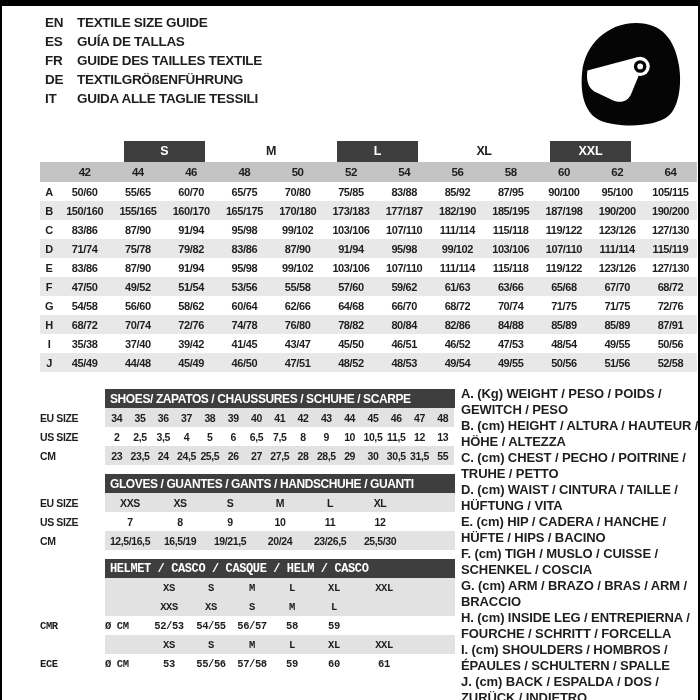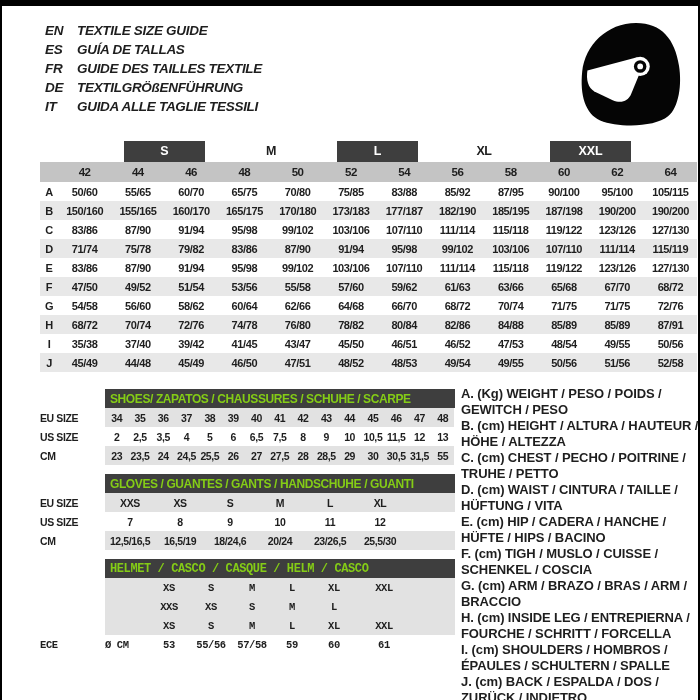--- a/index.html
+++ b/index.html
@@ -5,21 +5,21 @@
   html,body{margin:0;padding:0;}
   body{
     width:700px;height:700px;position:relative;background:#ffffff;
     font-family:"Liberation Sans",sans-serif;color:#1e1e1e;overflow:hidden;
   }
   .frame-top{position:absolute;top:0;left:0;width:700px;height:6px;background:#000;}
   .frame-left{position:absolute;top:0;left:0;width:2px;height:700px;background:#000;}
   .frame-right{position:absolute;top:0;right:0;width:2px;height:700px;background:#000;}
 
   
-  #lang{position:absolute;left:45px;top:21px;font-style:italic;}
+  #lang{position:absolute;left:45px;top:13px;}
   .lang-row{display:flex;font-weight:700;font-size:13.5px;line-height:19px;letter-spacing:-0.3px;}
   .lang-code{width:32px;flex:none;}
 
   .helmet-icon{position:absolute;left:570px;top:16px;width:116px;height:116px;}
 
   table{border-collapse:collapse;table-layout:fixed;}
   td{padding:0;margin:0;text-align:center;font-weight:700;white-space:nowrap;}
 
   
   #size-table{position:absolute;left:40px;top:141px;width:657px;font-size:11px;}
@@ -28,21 +28,21 @@
   .band-block{background:#3e3e3e;color:#fff;margin:0 13px;height:21px;line-height:21px;font-size:12.5px;letter-spacing:0;}
   .band-plain{line-height:21px;font-size:12.5px;}
   #size-table tr.num-row td{height:20px;background:#c4c4c4;font-size:11.5px;}
   #size-table tr.stripe td{background:#e8e8e8;}
 
   
   .section{position:absolute;left:40px;width:415px;}
   #shoes{top:389px;} #gloves{top:474px;} #helmet{top:559px;font-family:Liberation Mono, monospace;}
   .section table{width:415px;font-size:10.5px;}
   .section td{height:19px;letter-spacing:-0.4px;}
-  .sec-title{background:#3e3e3e;color:#84cc16;text-align:left;padding-left:5px;height:18px !important;
+  .sec-title{background:#3e3e3e;color:#ffffff;text-align:left;padding-left:5px;height:18px !important;
              font-size:12px;letter-spacing:-0.2px;}
   .lbl{text-align:left;font-size:10.5px;letter-spacing:-0.2px;}
   td.gray{background:#e2e2e2;}
 
   
   #legend{position:absolute;left:461px;top:386px;width:238px;}
   .legend-item{font-weight:700;font-size:13px;line-height:16px;letter-spacing:-0.1px;}
 </style>
 </head>
 <body>
@@ -403,21 +403,21 @@
           <td>9</td>
           <td>10</td>
           <td>11</td>
           <td>12</td>
           <td></td>
         </tr>
         <tr>
           <td class="lbl">CM</td>
           <td class="gray">12,5/16,5</td>
           <td class="gray">16,5/19</td>
-          <td class="gray">18/24,6</td>
+          <td class="gray">19/21,5</td>
           <td class="gray">20/24</td>
           <td class="gray">23/26,5</td>
           <td class="gray">25,5/30</td>
           <td class="gray"></td>
         </tr>
       </tbody>
     </table>
   </div>
 <div class="section" id="helmet">
     <table>
@@ -453,20 +453,31 @@
           <td class="gray"></td>
           <td class="gray">XXS</td>
           <td class="gray">XS</td>
           <td class="gray">S</td>
           <td class="gray">M</td>
           <td class="gray">L</td>
           <td class="gray"></td>
           <td class="gray"></td>
         </tr>
         <tr>
+          <td class="lbl">CMR</td>
+          <td class="lbl">Ø CM</td>
+          <td>52/53</td>
+          <td>54/55</td>
+          <td>56/57</td>
+          <td>58</td>
+          <td>59</td>
+          <td></td>
+          <td></td>
+        </tr>
+        <tr>
           <td></td>
           <td class="gray"></td>
           <td class="gray">XS</td>
           <td class="gray">S</td>
           <td class="gray">M</td>
           <td class="gray">L</td>
           <td class="gray">XL</td>
           <td class="gray">XXL</td>
           <td class="gray"></td>
         </tr>

